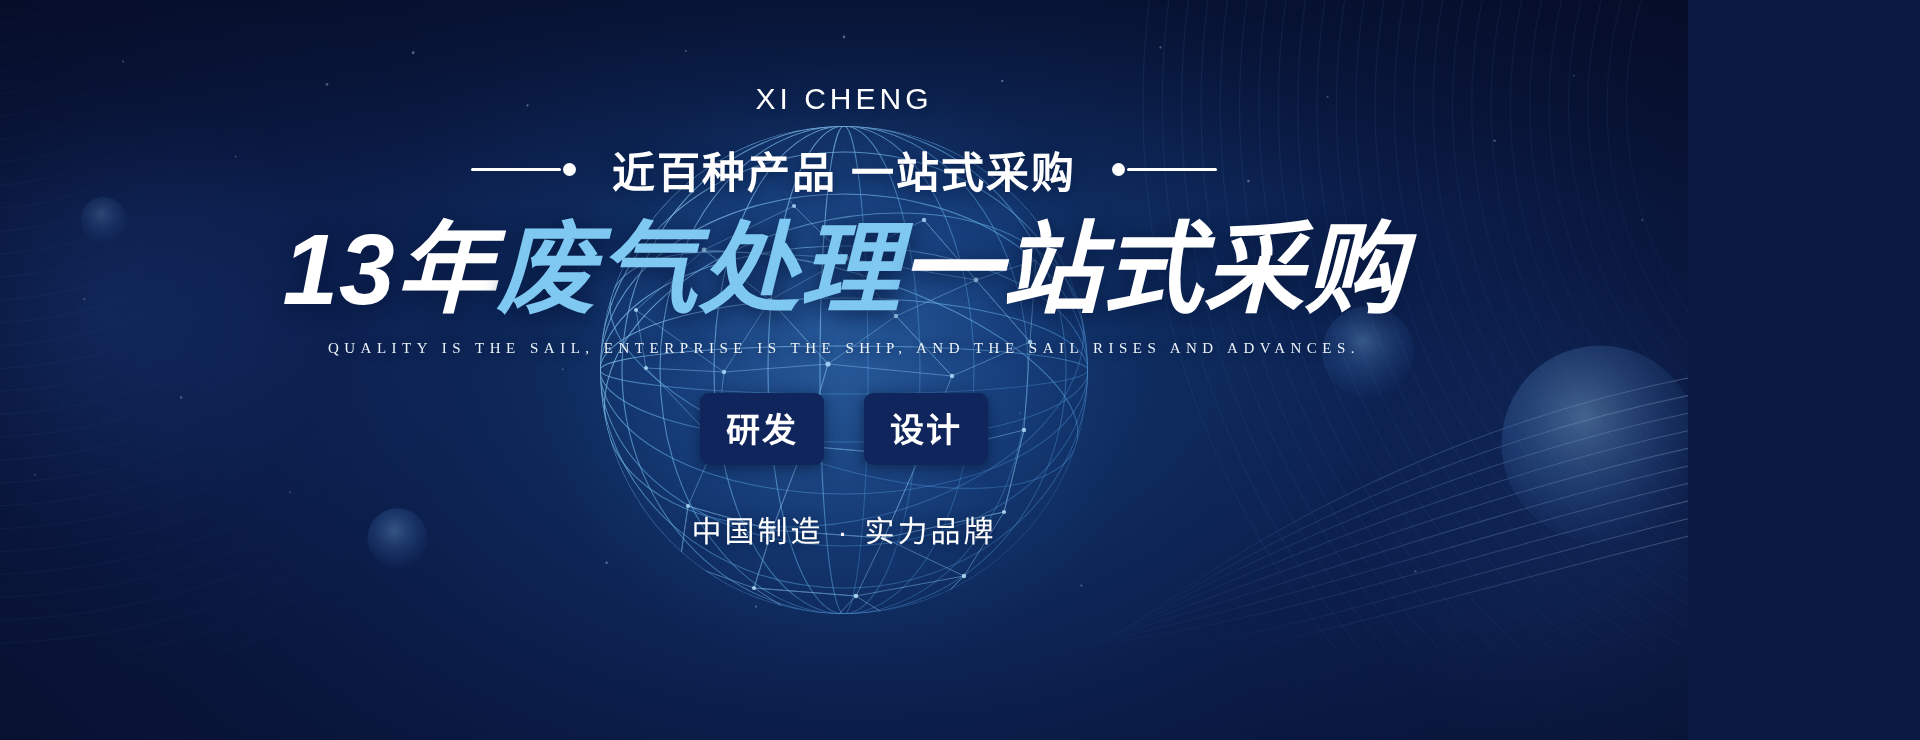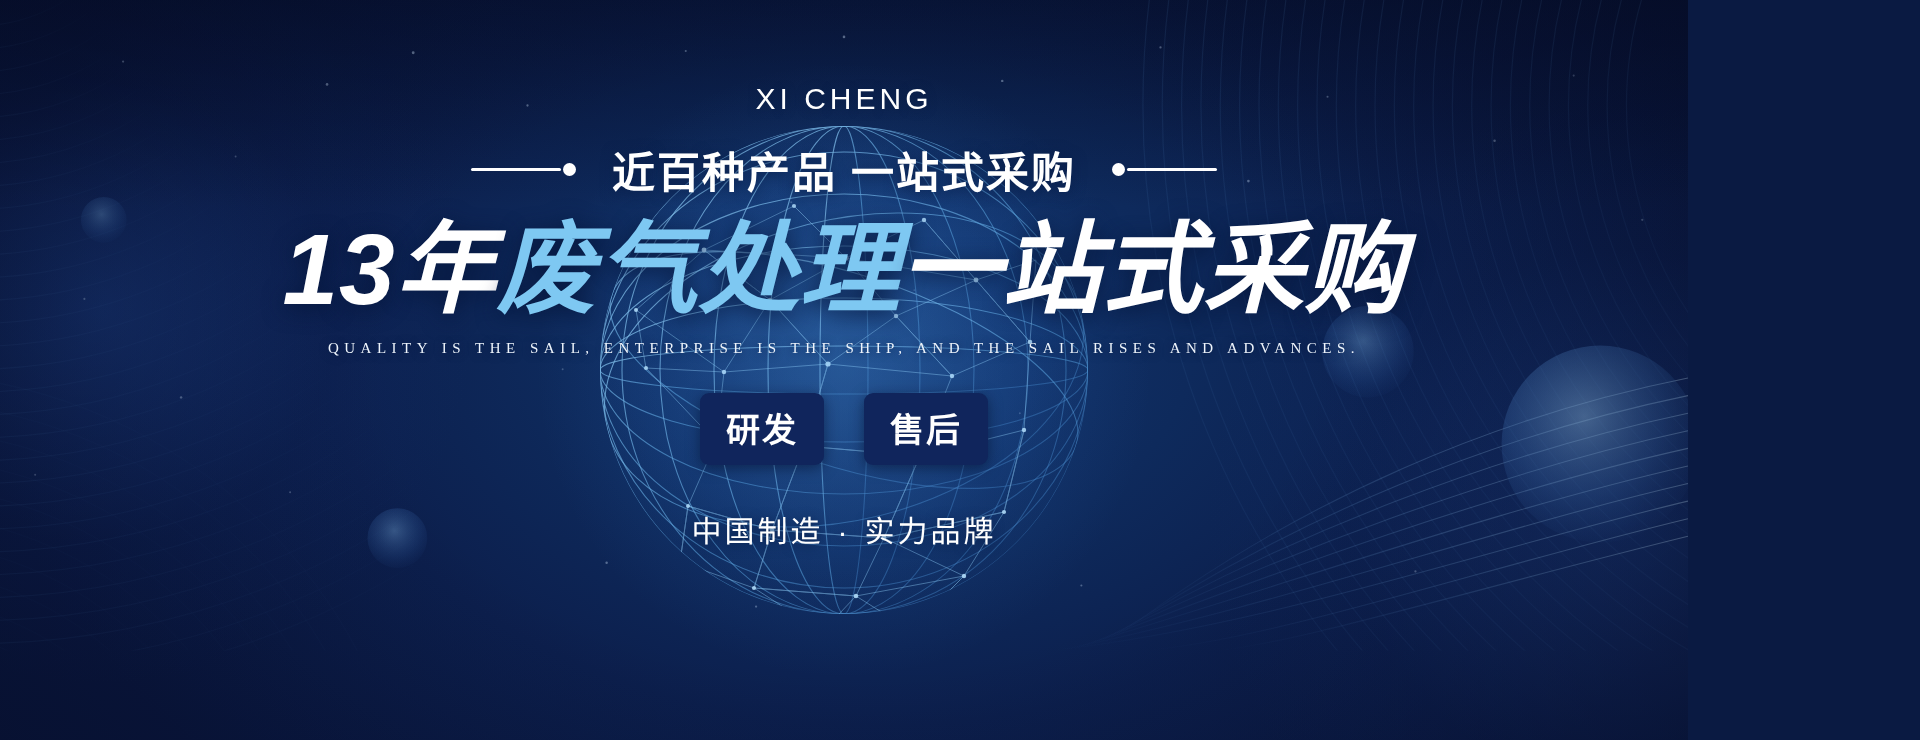--- a/index.html
+++ b/index.html
@@ -467,21 +467,21 @@
     </div>
 
     <div class="headline">
       <span class="w">13年</span><span class="b">废气处理</span><span class="w">一站式采购</span>
     </div>
 
     <div class="tagline-en">QUALITY IS THE SAIL, ENTERPRISE IS THE SHIP, AND THE SAIL RISES AND ADVANCES.</div>
 
     <div class="tags">
       <span class="tag">研发</span>
-      <span class="tag">售后</span>
+      <span class="tag">设计</span>
     </div>
 
     <div class="footline">
       <span>中国制造</span><span class="sep">·</span><span>实力品牌</span>
     </div>
 
   </div>
 </div>
 
 </body></html>

